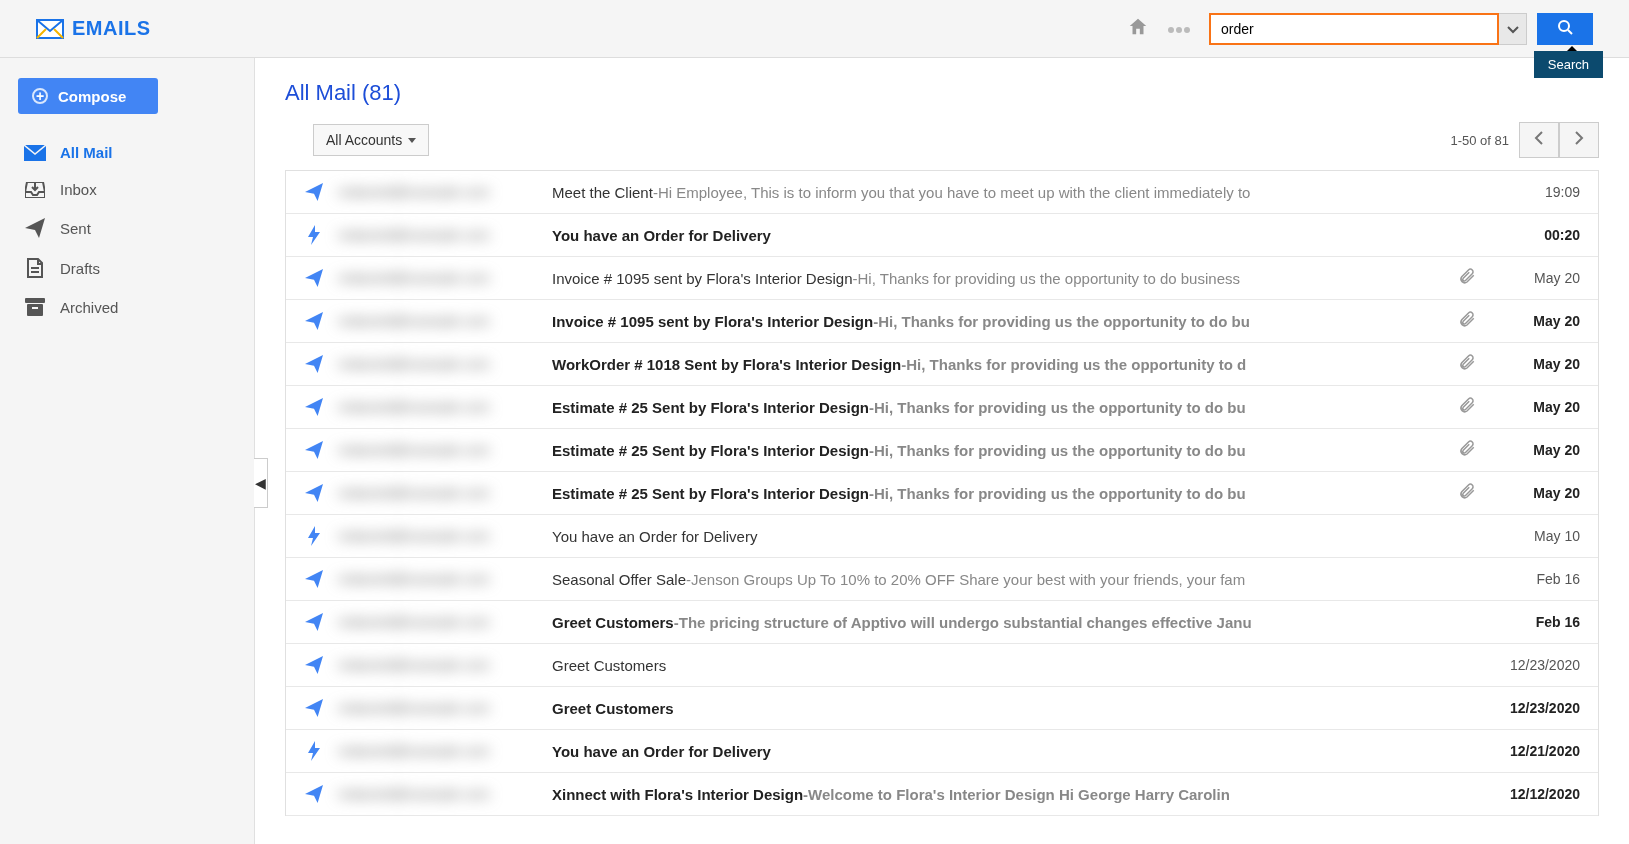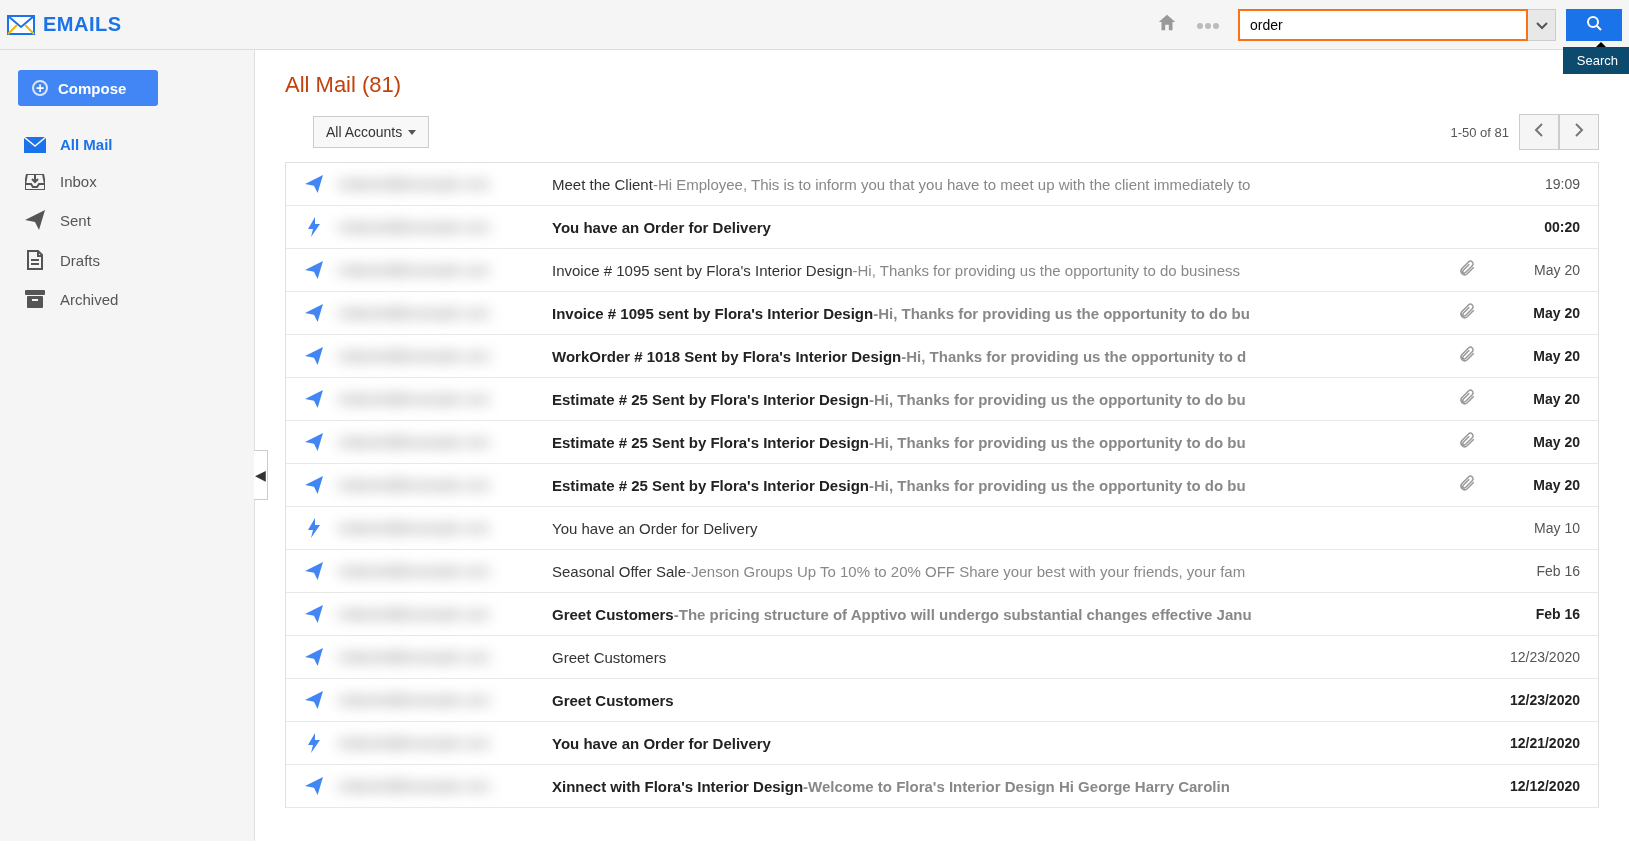--- a/index.html
+++ b/index.html
@@ -1,19 +1,19 @@
 <!DOCTYPE html>
 <html><head>
 <meta charset="utf-8">
 <style>
 * { box-sizing: border-box; margin: 0; padding: 0; }
 body { font-family: Arial, Helvetica, sans-serif; background: #fff; width: 1629px; height: 844px; overflow: hidden; }
 
 
-.header { height: 50px; background: #f5f5f5; border-bottom: 1px solid #ddd; display: flex; align-items: center; padding: 0 7px; }
+.header { height: 58px; background: #f5f5f5; border-bottom: 1px solid #ddd; display: flex; align-items: center; padding: 0 36px; }
 .logo-wrap { display: flex; align-items: center; gap: 8px; }
 .logo-icon { width: 28px; height: 20px; }
 .logo-text { color: #1a73e8; font-weight: bold; font-size: 20px; letter-spacing: 0.5px; }
 .header-spacer { flex: 1; }
 .header-icons { display: flex; align-items: center; gap: 18px; margin-right: 18px; }
 .home-icon, .more-icon { color: #999; cursor: pointer; }
 .search-wrap { display: flex; align-items: center; }
 .search-input { width: 290px; height: 32px; border: 2px solid #f97316; padding: 0 10px; font-size: 14px; outline: none; }
 .search-dropdown { width: 28px; height: 32px; background: #e8e8e8; border: 1px solid #ccc; border-left: none; display: flex; align-items: center; justify-content: center; cursor: pointer; }
 .search-btn { width: 56px; height: 32px; background: #1a73e8; border: none; display: flex; align-items: center; justify-content: center; cursor: pointer; margin-left: 10px; position: relative; }
@@ -26,21 +26,21 @@
 .compose-btn { width: 140px; height: 36px; background: #4285f4; color: #fff; border: none; border-radius: 3px; font-size: 15px; font-weight: bold; display: flex; align-items: center; gap: 10px; padding: 0 14px; cursor: pointer; margin-bottom: 20px; }
 .compose-plus { width: 16px; height: 16px; border: 2px solid rgba(255,255,255,0.8); border-radius: 50%; display: flex; align-items: center; justify-content: center; font-size: 14px; line-height: 1; }
 .nav-item { display: flex; align-items: center; gap: 14px; padding: 10px 6px; cursor: pointer; color: #555; font-size: 15px; }
 .nav-item.active { color: #1a73e8; font-weight: bold; }
 .nav-icon { width: 22px; display: flex; justify-content: center; }
 .collapse-tab { position: absolute; right: -14px; top: 400px; width: 14px; height: 50px; background: #fff; border: 1px solid #ccc; border-left: none; display: flex; align-items: center; justify-content: center; font-size: 14px; color: #333; cursor: pointer; }
 
 
 .main { flex: 1; padding: 22px 30px 0 30px; overflow-y: auto; position: relative; }
 .main-header { display: flex; align-items: baseline; margin-bottom: 16px; }
-.main-title { font-size: 22px; color: #c2410c; font-weight: normal; }
+.main-title { font-size: 22px; color: #1d4ed8; font-weight: normal; }
 .controls-row { display: flex; align-items: center; margin-bottom: 12px; margin-left: 28px; }
 .accounts-btn { border: 1px solid #ccc; background: #f8f8f8; padding: 7px 12px; font-size: 14px; color: #333; cursor: pointer; display: flex; align-items: center; gap: 6px; }
 .caret-down { width: 0; height: 0; border-left: 4px solid transparent; border-right: 4px solid transparent; border-top: 5px solid #555; }
 .controls-spacer { flex: 1; }
 .pager-text { font-size: 13px; color: #555; margin-right: 10px; }
 .pager-btns { display: flex; }
 .pager-btn { width: 40px; height: 36px; border: 1px solid #ccc; background: #f5f5f5; display: flex; align-items: center; justify-content: center; cursor: pointer; color: #555; }
 
 
 .mail-list { border: 1px solid #e0e0e0; border-bottom: none; }

